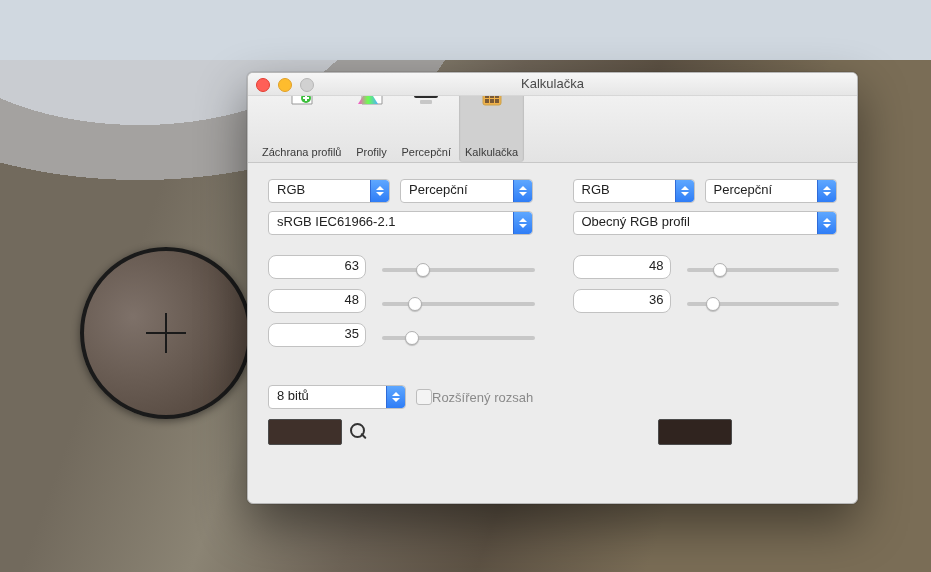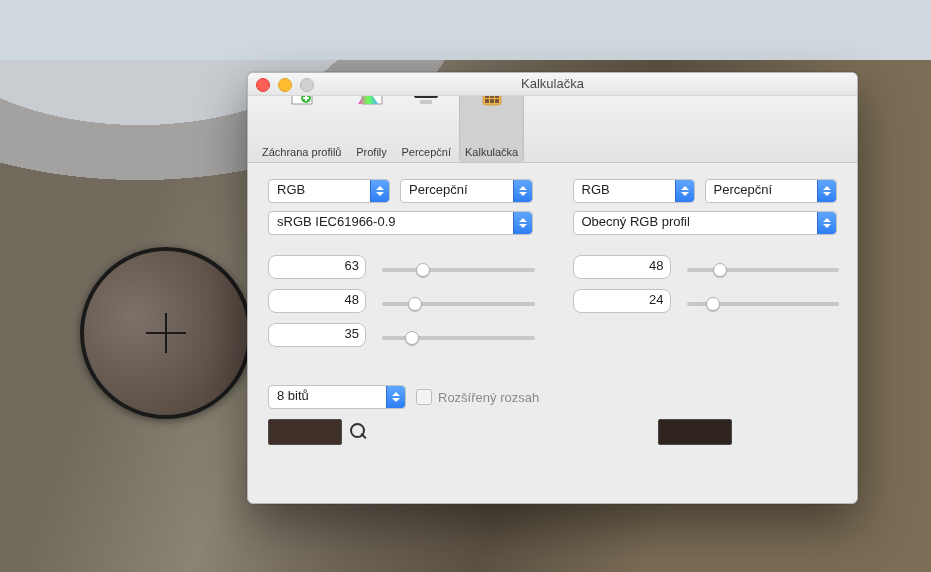--- a/index.html
+++ b/index.html
@@ -207,21 +207,20 @@
     box-shadow: 0 1px 1px rgba(0,0,0,.2);
   }
 
   .bottom {
     padding: 0 20px;
   }
   .bottom .row { align-items: center; }
   .checkbox {
     display: inline-flex;
     align-items: center;
-    gap: 6px;
     color: #8a8a8a;
   }
   .checkbox .box {
     width: 14px;
     height: 14px;
     border: 1px solid #bdbdbd;
     border-radius: 3px;
     background: #f4f4f4;
   }
   .swatch-row {
@@ -348,21 +347,21 @@
           <span>RGB</span>
           <span class="stepper"></span>
         </div>
         <div class="popup" style="flex:1">
           <span>Percepční</span>
           <span class="stepper"></span>
         </div>
       </div>
       <div class="row">
         <div class="popup" style="flex:1">
-          <span>sRGB IEC61966-0.9</span>
+          <span>sRGB IEC61966-2.1</span>
           <span class="stepper"></span>
         </div>
       </div>
       <div style="height:12px"></div>
       <div class="row sliders">
         <div class="numbox">63</div>
         <div class="slider"><input type="range" min="0" max="255" value="63" style=""></div>
       </div>
       <div class="row sliders">
         <div class="numbox">48</div>
@@ -390,21 +389,21 @@
           <span>Obecný RGB profil</span>
           <span class="stepper"></span>
         </div>
       </div>
       <div style="height:12px"></div>
       <div class="row sliders">
         <div class="numbox">48</div>
         <div class="slider"><input type="range" min="0" max="255" value="48" style=""></div>
       </div>
       <div class="row sliders">
-        <div class="numbox">24</div>
+        <div class="numbox">36</div>
         <div class="slider"><input type="range" min="0" max="255" value="36" style=""></div>
       </div>
     </div>
 
   </div>
 
   <div class="bottom">
     <div class="row" style="margin-top:18px">
       <div class="popup" style="width:104px">
         <span>8 bitů</span>

